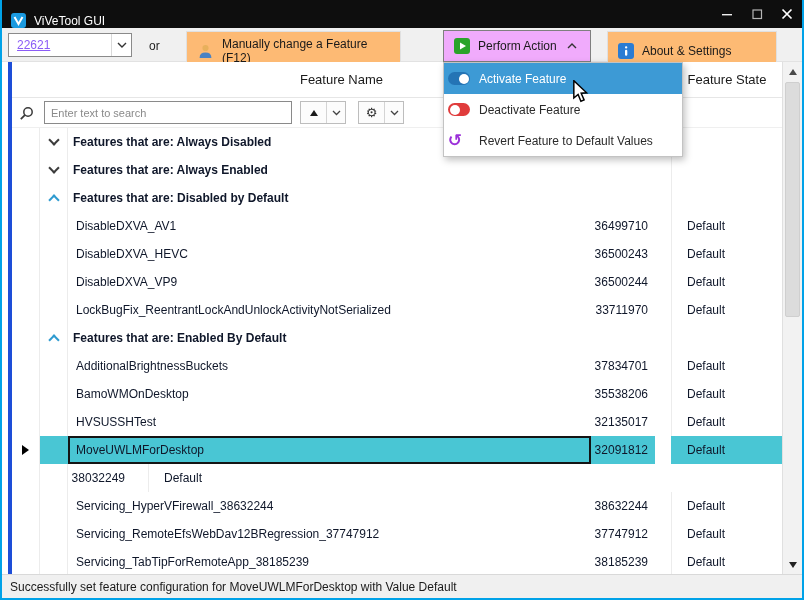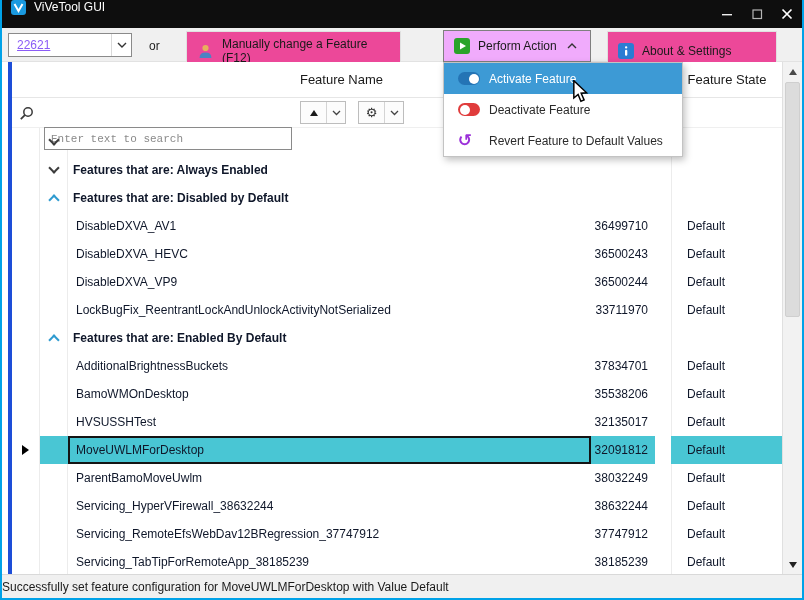--- a/index.html
+++ b/index.html
@@ -3,53 +3,53 @@
 <meta charset="utf-8">
 <style>
   * { margin:0; padding:0; box-sizing:border-box; }
   html,body { width:804px; height:600px; overflow:hidden; background:#fff;
     font-family:"Liberation Sans","DejaVu Sans",sans-serif; }
   .window { position:relative; width:804px; height:600px; background:#fff;
     border:2px solid var(--accent,#00a2e8); border-top:none; overflow:hidden; }
 
   
   .titlebar { position:absolute; top:0; left:0; right:0; height:28px;
-    background:var(--titlebar,#0e0e0e); display:flex; align-items:flex-start; padding-left:9px; }
+    background:var(--titlebar,#0e0e0e); display:flex; align-items:flex-end; padding-left:9px; }
   .titlebar .title { color:#fff; font-size:12px; margin-left:8px; }
   .win-controls { margin-left:auto; display:flex; height:100%; }
   .win-btn { width:30px; height:100%; display:flex; align-items:center; justify-content:center; }
 
   
   .toolbar { position:absolute; top:28px; left:0; right:0; height:34px;
     background:var(--toolbar,#f0f0f0); border-bottom:1px solid #e2e2e2; }
   .combo { position:absolute; left:6px; top:5px; width:124px; height:24px; background:#fff;
     border:1px solid #8a8a8a; display:flex; align-items:center; font-size:12px; }
   .combo .val { flex:1; padding-left:8px; color:#8b5cf6;text-decoration:underline; }
   .combo .arrow { width:20px; height:100%; display:flex; align-items:center; justify-content:center;
     border-left:1px solid #d9d9d9; }
   .or { position:absolute; left:147px; top:11px; font-size:12px; color:#222; }
   .tb-btn { position:absolute; top:3px; height:40px; display:flex; align-items:center;
-    padding:0 10px; font-size:12px; color:#1a1a1a; background:#ec4899; border:1px solid #e0e0e0; }
+    padding:0 10px; font-size:12px; color:#1a1a1a; background:#fdba74; border:1px solid #e0e0e0; }
   .tb-btn .ic { display:flex; align-items:center; margin-right:8px; }
   .tb-btn.manual { left:184px; width:215px; }
   .tb-btn.perform { left:441px; width:148px; top:2px; height:32px;
     background:#f0abfc; border:1px solid #7f7f7f; }
   .tb-btn.perform .chev-up { margin-left:10px; display:flex; align-items:center; }
   .tb-btn.about { left:605px; width:170px; }
 
   
   .gridwrap { position:absolute; top:62px; left:0; right:0; bottom:24px; background:#fff; }
   .grid { position:absolute; left:6px; top:0; right:20px; bottom:0; border-left:4px solid #1d4ed8; }
   .grid-header { display:flex; height:36px; border-bottom:1px solid #e6e6e6; font-size:13px; color:#1a1a1a; }
   .gh-name { flex:1; display:flex; align-items:center; justify-content:center; }
   .gh-state { width:111px; display:flex; align-items:center; justify-content:center; border-left:1px solid #e0e0e0; }
   .search-row { position:relative; height:30px; border-bottom:1px solid #efefef; }
   .search-icon { position:absolute; left:7px; top:8px; }
   .search-input { position:absolute; left:32px; top:3px; width:248px; height:23px;
-    border:1px solid #8a8a8a; font-size:12px; padding:0 6px; font-family:Liberation Mono, monospace; color:#111; outline:none;margin-top:26px; }
+    border:1px solid #8a8a8a; font-size:12px; padding:0 6px; font-family:Liberation Sans, sans-serif; color:#111; outline:none; }
   .search-input::placeholder { color:#8a8a8a; font-size:11px; }
   .split { position:absolute; top:3px; height:23px; display:flex; align-items:stretch;
     background:#fcfcfc; border:1px solid #bdbdbd; }
   .split .seg { display:flex; align-items:center; justify-content:center; }
   .seg-main { width:25px; }
   .seg-drop { width:19px; border-left:1px solid #d4d4d4; }
   .split1 { left:288px; }
   .split2 { left:346px; }
   .tri-up { width:0; height:0; border-left:4px solid transparent; border-right:4px solid transparent;
     border-bottom:6px solid #1a1a1a; }
@@ -82,34 +82,34 @@
   .sb-up { top:1px; } .sb-down { bottom:1px; }
   .sb-thumb { position:absolute; left:2px; right:2px; top:20px; height:235px; background:#dcdcdc;
     border:1px solid #cfcfcf; border-radius:2px; }
   .tri { width:0; height:0; border-left:4px solid transparent; border-right:4px solid transparent; }
   .tri.up { border-bottom:6px solid #4a4a4a; }
   .tri.down { border-top:6px solid #222; }
 
   
   .menu { position:absolute; left:441px; top:62px; width:240px; background:#fff;
     border:1px solid #c3c3c3; box-shadow:2px 3px 7px rgba(0,0,0,.25); z-index:50; }
-  .menu-item { height:31px; display:flex; align-items:center; padding-left:14px; font-size:12px; color:#2a2a2a; }
+  .menu-item { height:31px; display:flex; align-items:center; padding-left:4px; font-size:12px; color:#2a2a2a; }
   .menu-item.active { background:var(--menu-highlight,#3d9ad5); color:#fff; }
   .mi-icon { width:31px; display:flex; align-items:center; }
   .pill { position:relative; width:22px; height:13px; border-radius:7px; display:inline-block; }
   .pill.on { background:var(--toggle-on,#2474b5); }
   .pill.off { background:var(--toggle-off,#e03c3c); }
   .knob { position:absolute; top:1.5px; width:10px; height:10px; border-radius:50%; background:#fff; }
   .pill.on .knob { right:1.5px; }
   .pill.off .knob { left:1.5px; }
   .revert-glyph { font-size:17px; font-weight:bold; color:var(--revert-purple,#9b30d9); line-height:1; }
 
   
   .statusbar { position:absolute; left:0; right:0; bottom:0; height:24px; background:#f0f0f0;
-    border-top:1px solid #d9d9d9; display:flex; align-items:center; padding-left:0;
+    border-top:1px solid #d9d9d9; display:flex; align-items:center; padding-left:8px;
     font-size:12px; color:#1a1a1a; }
 
   .cursor { position:absolute; left:570px; top:80px; z-index:60; pointer-events:none; }
 </style>
 </head>
 <body>
 
 <div class="window">
 
   <div class="titlebar">
@@ -309,21 +309,20 @@
               <span class="sel-arrow"></span>
             </div>
             <div class="cell c-indent"></div>
             <div class="cell c-name focus">MoveUWLMForDesktop</div>
             <div class="cell c-id">32091812</div>
             <div class="cell c-state">Default</div>
           </div>
           <div class="row data-row">
             <div class="cell c-gutter"></div>
             <div class="cell c-indent"></div>
-            <div class="cell c-name">ParentBamoMoveUwlm</div>
             <div class="cell c-id">38032249</div>
             <div class="cell c-state">Default</div>
           </div>
           <div class="row data-row">
             <div class="cell c-gutter"></div>
             <div class="cell c-indent"></div>
             <div class="cell c-name">Servicing_HyperVFirewall_38632244</div>
             <div class="cell c-id">38632244</div>
             <div class="cell c-state">Default</div>
           </div>

